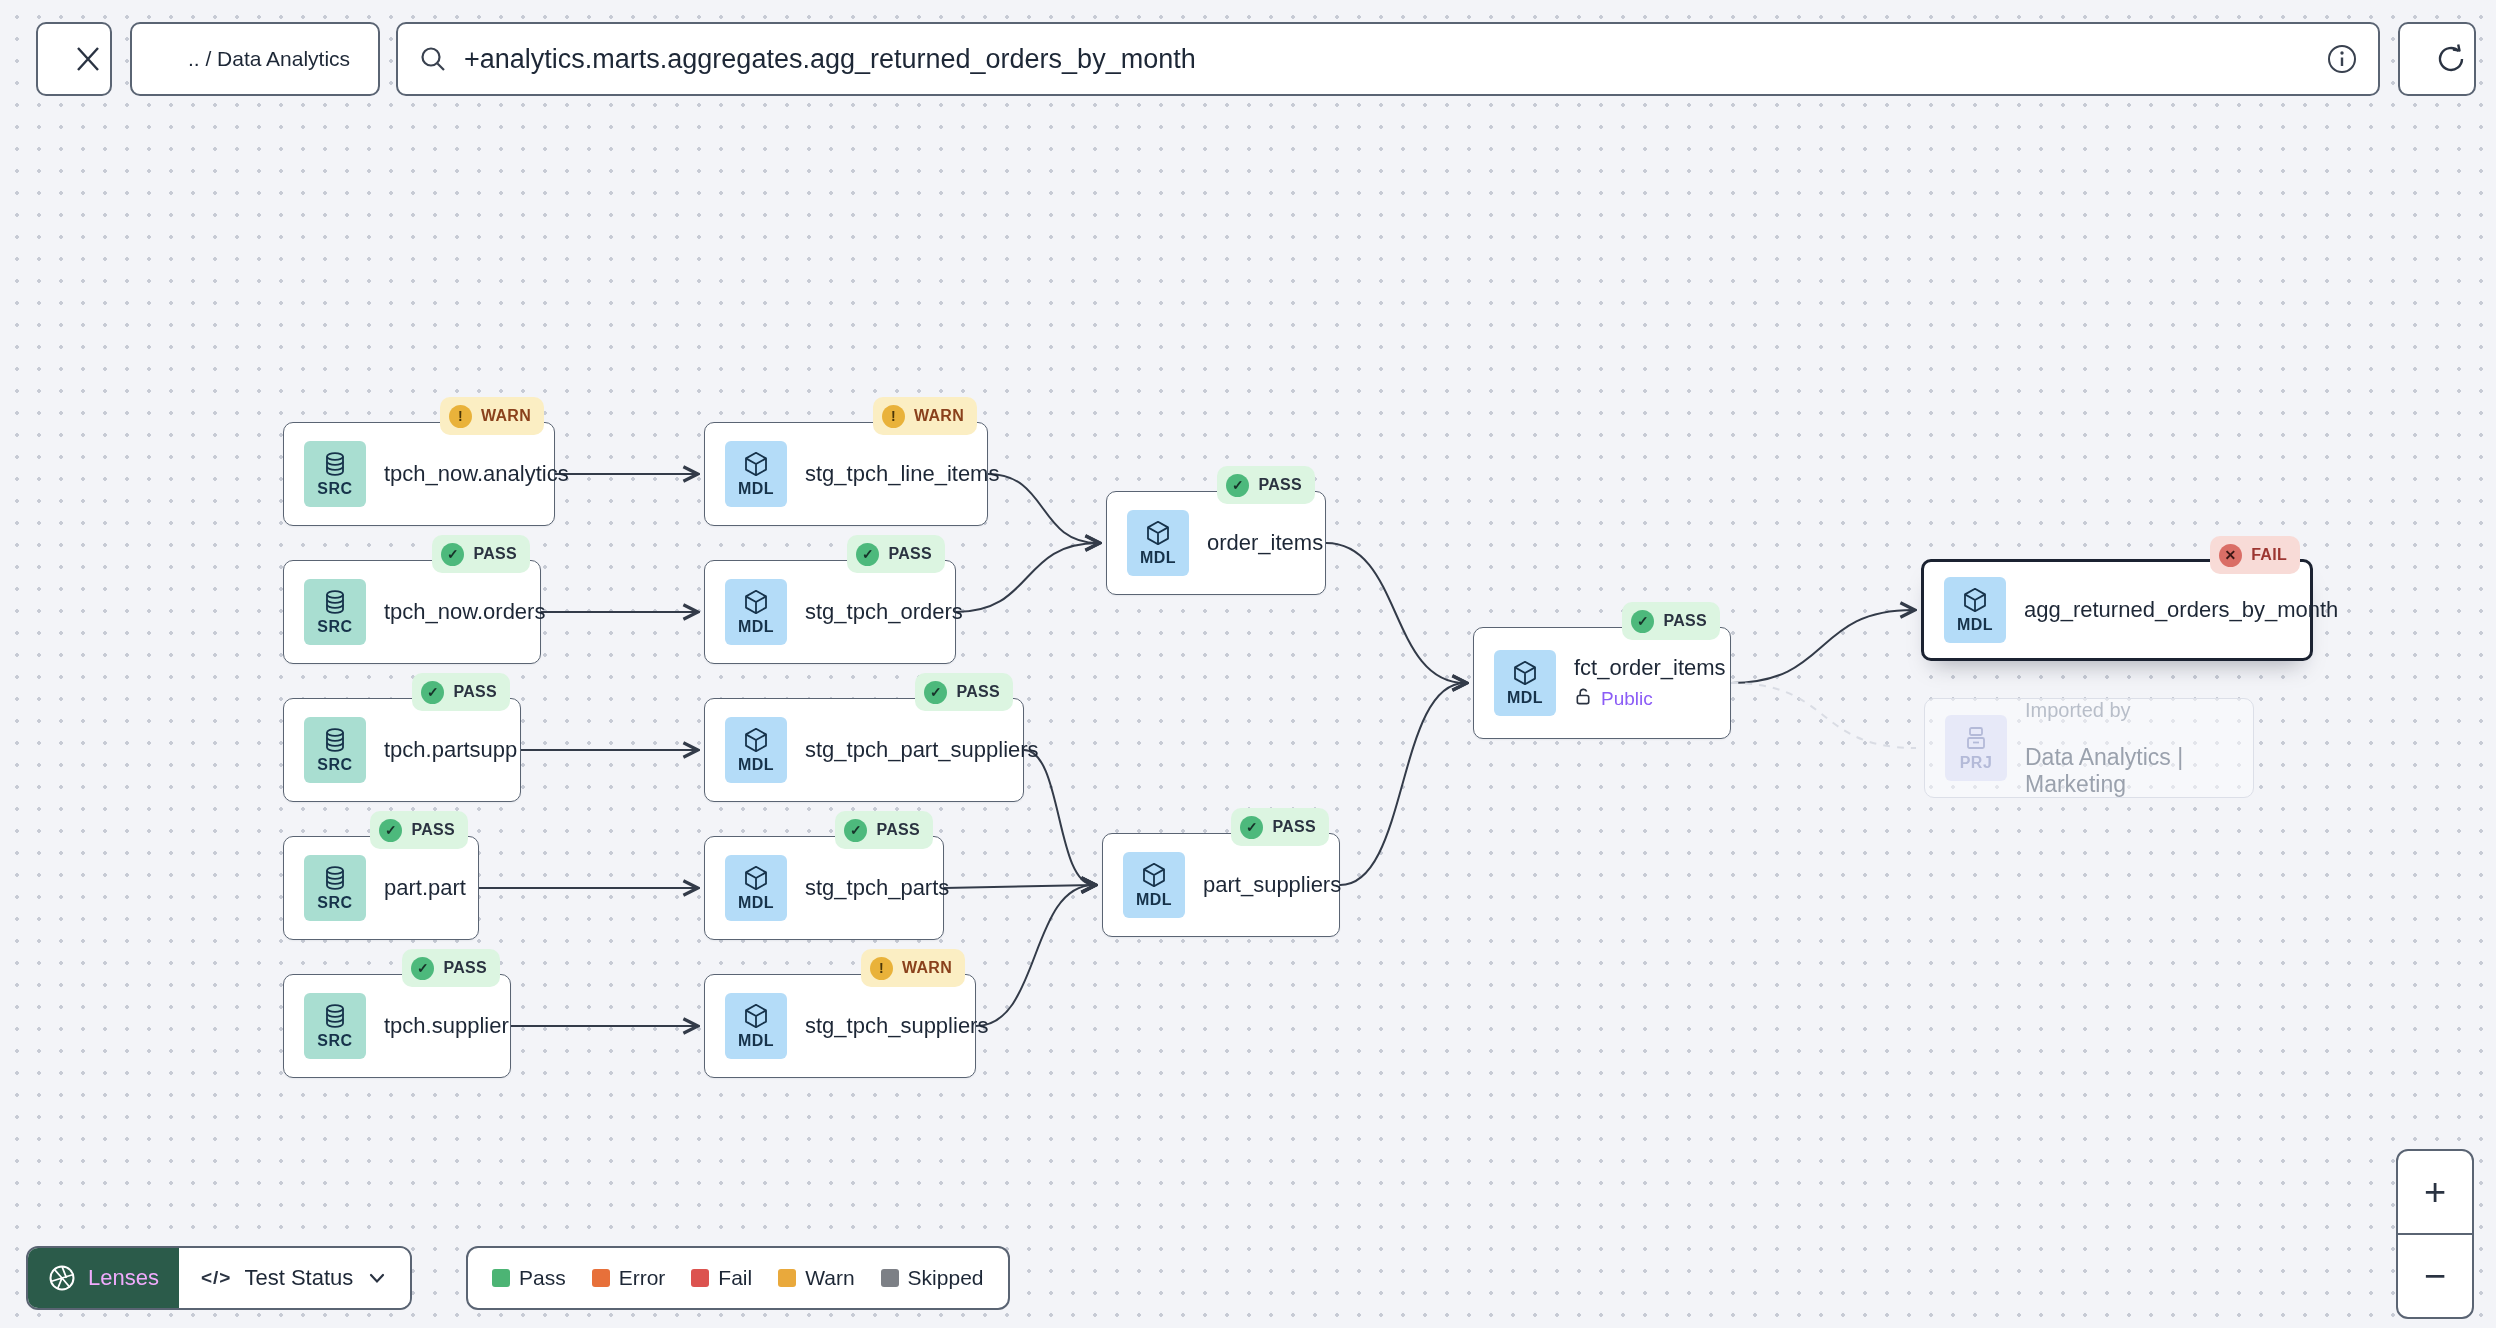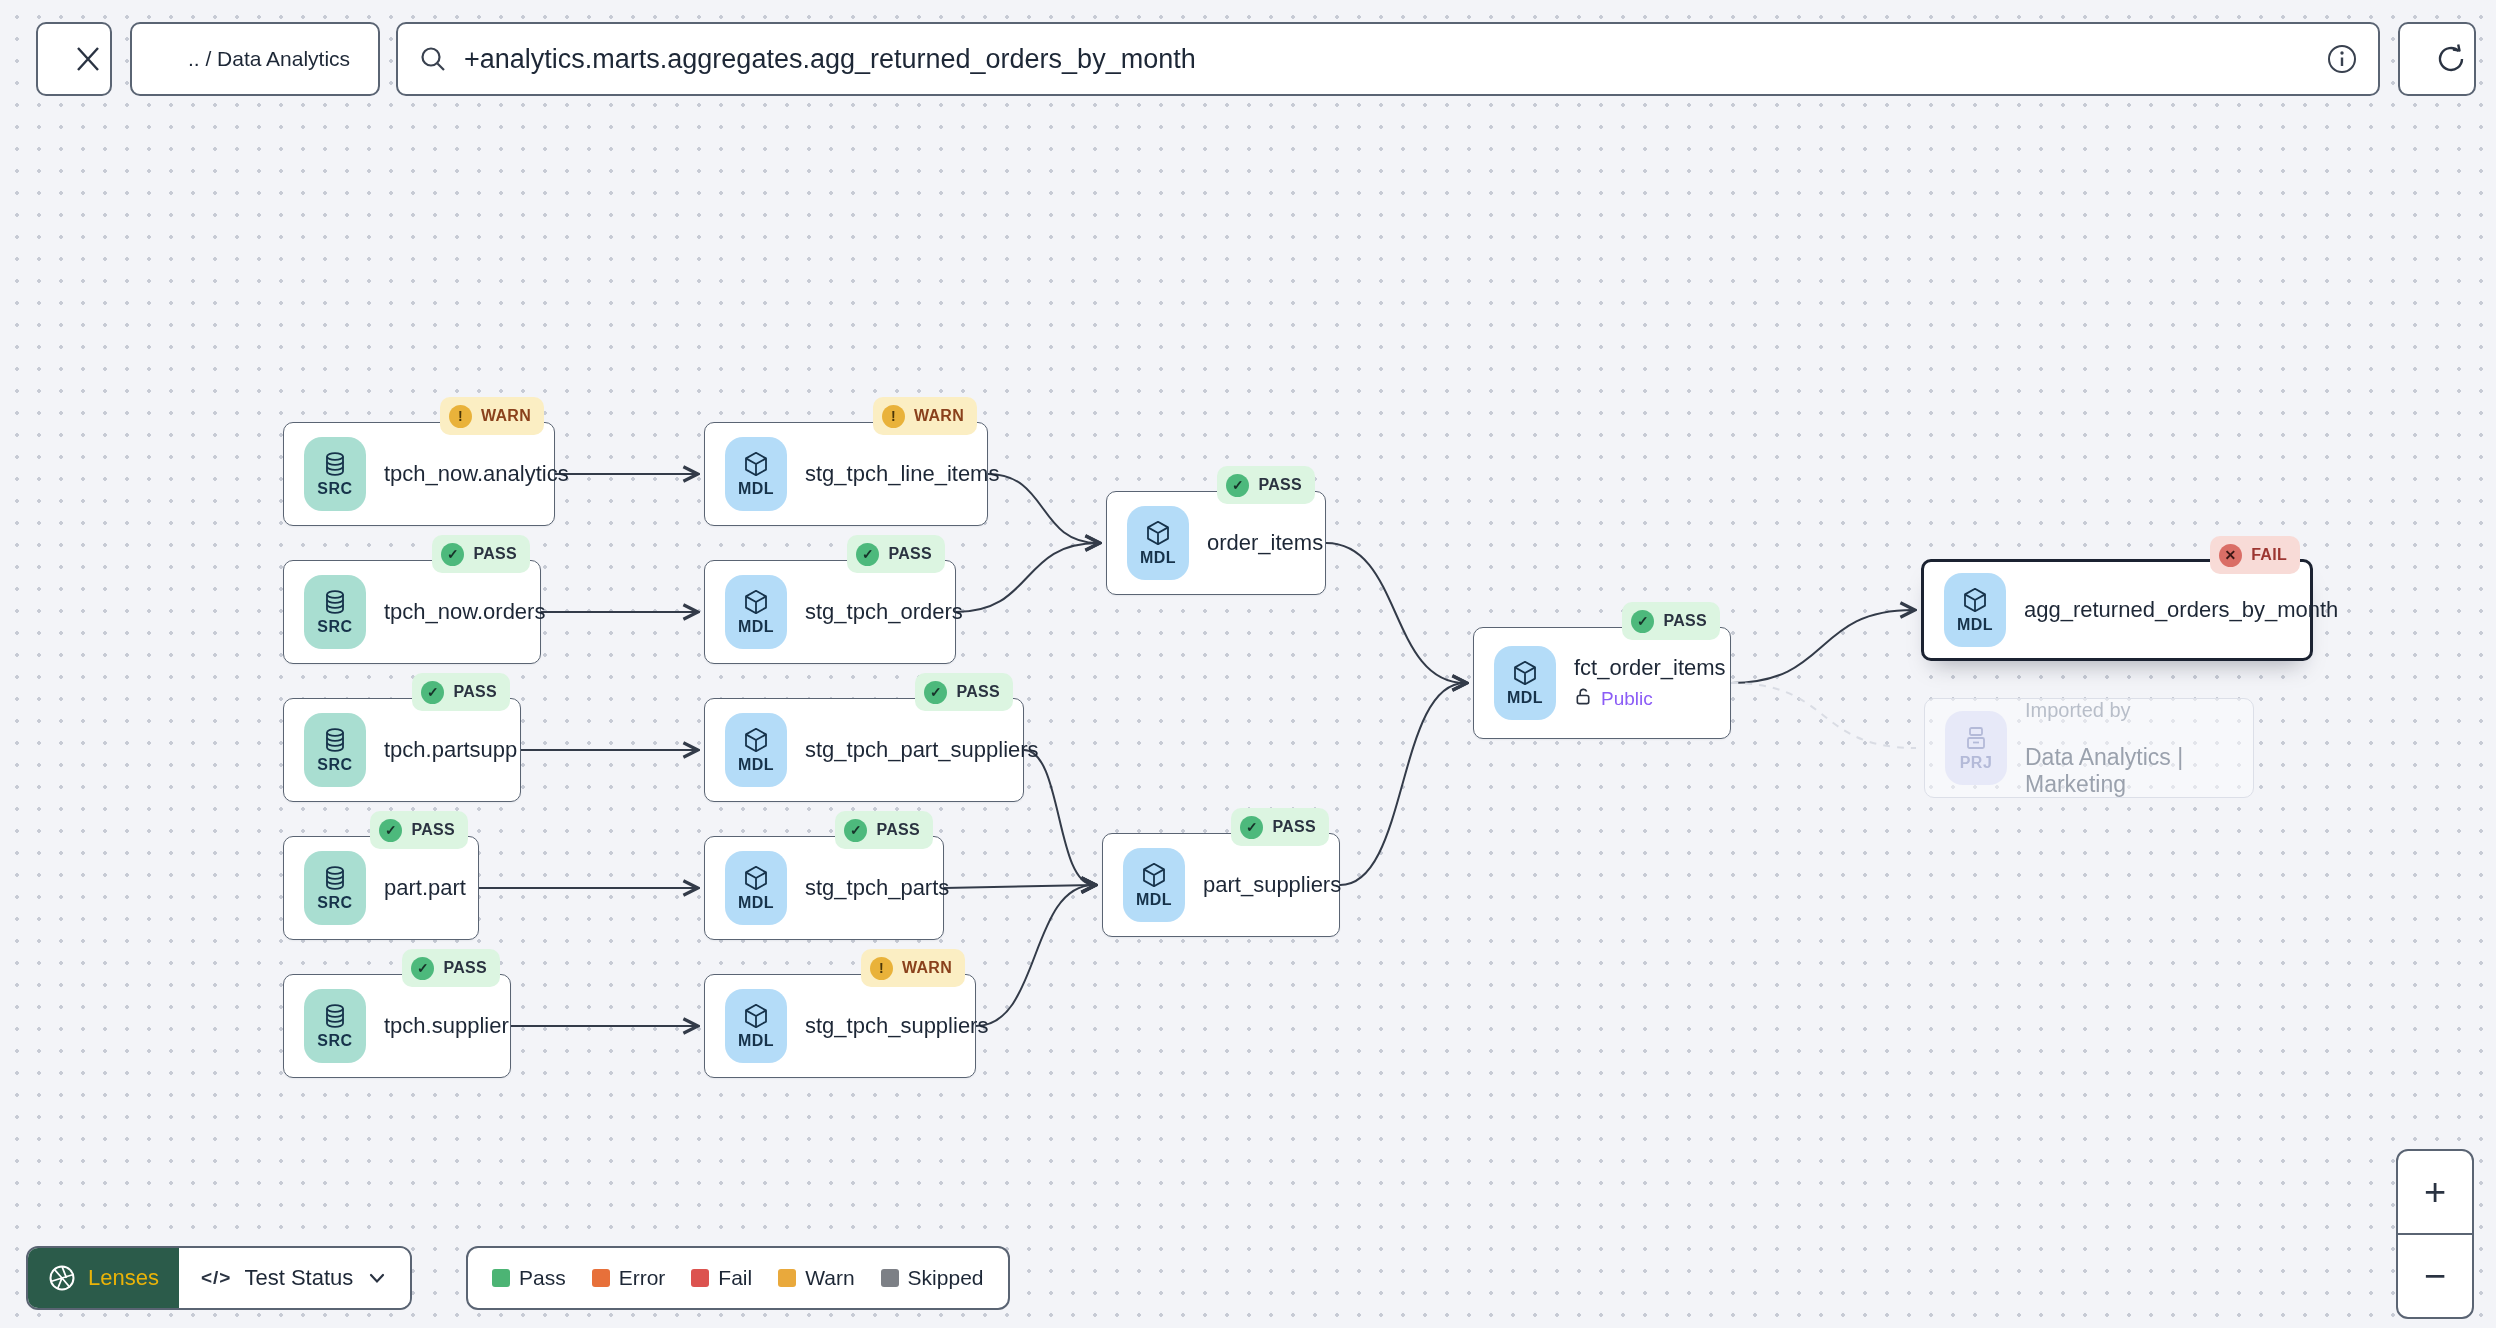--- a/index.html
+++ b/index.html
@@ -37,21 +37,21 @@
   #edges-layer { position:absolute; left:0; top:0; width:2496px; height:1328px; pointer-events:none; }
   #nodes-layer { position:absolute; left:0; top:0; width:2496px; height:1328px; }
   .node {
     position:absolute; background:#fff; border:1.5px solid #5a6473; border-radius:10px;
     display:flex; align-items:center; gap:18px; padding:0 20px; cursor:pointer;
     box-shadow:0 1px 2px rgba(25,32,50,.06);
   }
   .node.selected { border:3px solid #1b2231; box-shadow:0 14px 22px -12px rgba(20,26,44,.35); }
   .node.ghost { background:rgba(250,251,253,.55); border:1.5px solid #dcdfe8; box-shadow:none; }
   .tile {
-    width:62px; height:74px; border-radius:18px; flex:0 0 62px;
+    width:62px; height:66px; border-radius:6px; flex:0 0 62px;
     display:flex; flex-direction:column; align-items:center; justify-content:center; gap:2px;
   }
   .tile .tile-label { font-size:16px; font-weight:bold; letter-spacing:.5px; color:#16324a; }
   .tile svg { display:block; }
   .node-title { font-size:22px; color:#1d2736; white-space:nowrap; }
   .node-sub { display:flex; align-items:center; gap:8px; font-size:19px; color:#8b5cf6; margin-top:6px; }
   .ghost .g-line1 { font-size:20px; color:#b8bec9; }
   .ghost .g-line2 { font-size:23px; color:#9aa1ad; margin-top:22px; }
   .ghost .tile-label { color:#b4bad8; }
   .badge {
@@ -65,21 +65,21 @@
     font-size:14px; font-weight:bold;
   }
 
   
   #lenses-pill {
     position:absolute; left:26px; top:1246px; height:64px; display:flex;
     border:2px solid #5a6473; border-radius:12px; overflow:hidden; background:#fff;
   }
   #lenses-seg {
     display:flex; align-items:center; gap:12px; padding:0 20px;
-    color:#eab308; font-size:22px;
+    color:#f0abfc; font-size:22px;
   }
   #lens-select-seg {
     display:flex; align-items:center; gap:13px; padding:0 22px; background:#fff;
     font-size:22px; color:#1d2736; cursor:pointer;
   }
   #code-icon { font-size:19px; font-weight:bold; color:#2a3342; letter-spacing:1px; }
   #legend-box {
     position:absolute; left:466px; top:1246px; height:64px; background:#fff;
     border:2px solid #5a6473; border-radius:12px; display:flex; align-items:center;
     gap:26px; padding:0 24px; font-size:21px; color:#1d2736;

